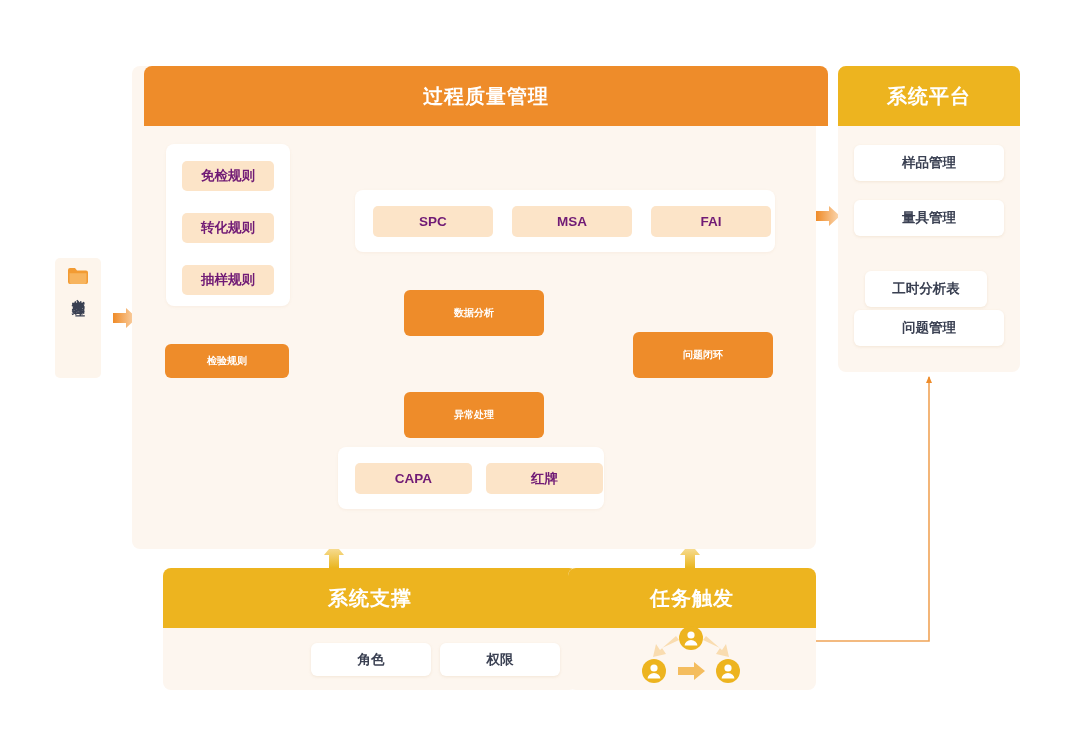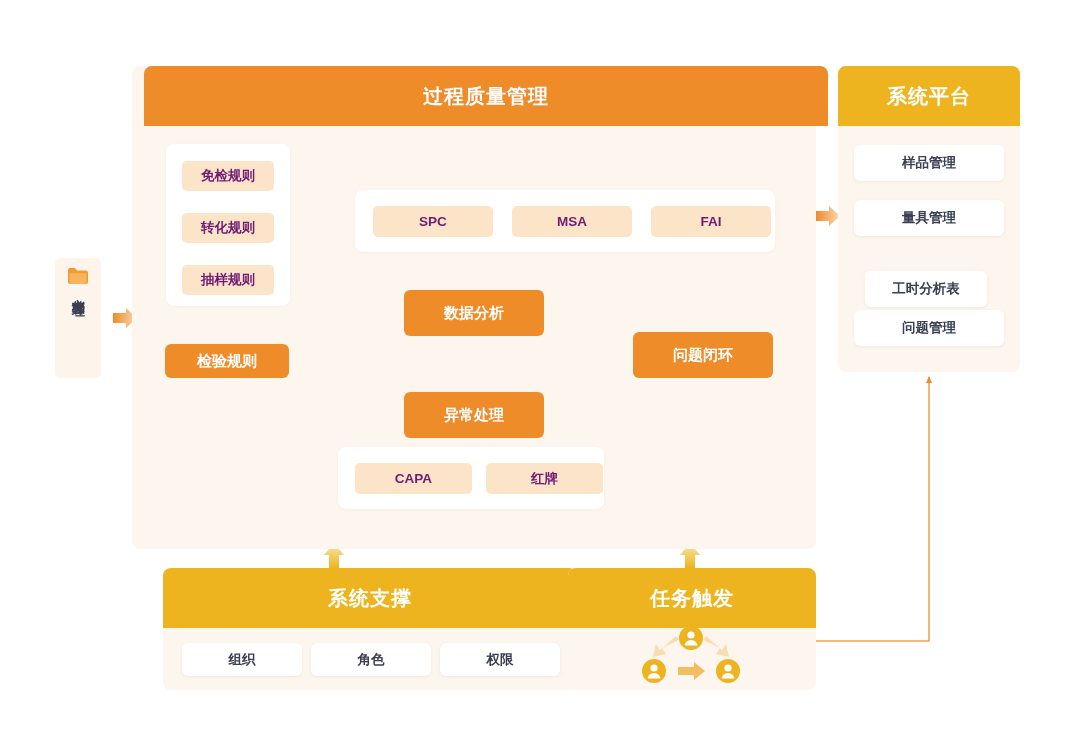--- a/index.html
+++ b/index.html
@@ -35,21 +35,21 @@
   .pill-white{
     position:absolute;background:#ffffff;border-radius:6px;
     display:flex;align-items:center;justify-content:center;
     font-size:13.5px;font-weight:bold;color:#3a4052;
     box-shadow:0 1px 3px rgba(200,160,110,.18);
   }
   
   .node{
     position:absolute;background:#ee8c2a;border-radius:6px;
     display:flex;align-items:center;justify-content:center;
-    font-size:15px;font-weight:bold;color:#ffffff;text-align:right;
+    font-size:10px;font-weight:bold;color:#ffffff;text-align:right;
   }
 
   
   #doc-side{
     position:absolute;left:55px;top:258px;width:46px;height:120px;
     background:#fdf5ec;border-radius:5px;
     display:flex;flex-direction:column;align-items:center;
     padding-top:10px;box-sizing:border-box;
   }
   #doc-side .lbl{
@@ -158,21 +158,20 @@
   <div class="panel" style="left:838px;top:66px;width:182px;height:306px;">
     <div class="panel-head head-gold">系统平台</div>
     <div class="pill-white" style="left:16px;top:79px;width:150px;height:36px;">样品管理</div>
     <div class="pill-white" style="left:16px;top:134px;width:150px;height:36px;">量具管理</div>
     <div class="pill-white" style="left:16px;top:205px;width:122px;height:36px;margin-left:11px;">工时分析表</div>
     <div class="pill-white" style="left:16px;top:244px;width:150px;height:36px;">问题管理</div>
   </div>
 
   <div class="panel" style="left:132px;top:568px;width:414px;height:122px;margin-left:31px;">
     <div class="panel-head head-gold">系统支撑</div>
-    <div class="pill-white" style="left:19px;top:75px;width:120px;height:33px;">组织</div>
     <div class="pill-white" style="left:148px;top:75px;width:120px;height:33px;">角色</div>
     <div class="pill-white" style="left:277px;top:75px;width:120px;height:33px;">权限</div>
   </div>
 
   <div class="panel" style="left:568px;top:568px;width:248px;height:122px;">
     <div class="panel-head head-gold">任务触发</div>
   </div>
 
   <svg id="people" viewBox="0 0 110 62">
     <g>

